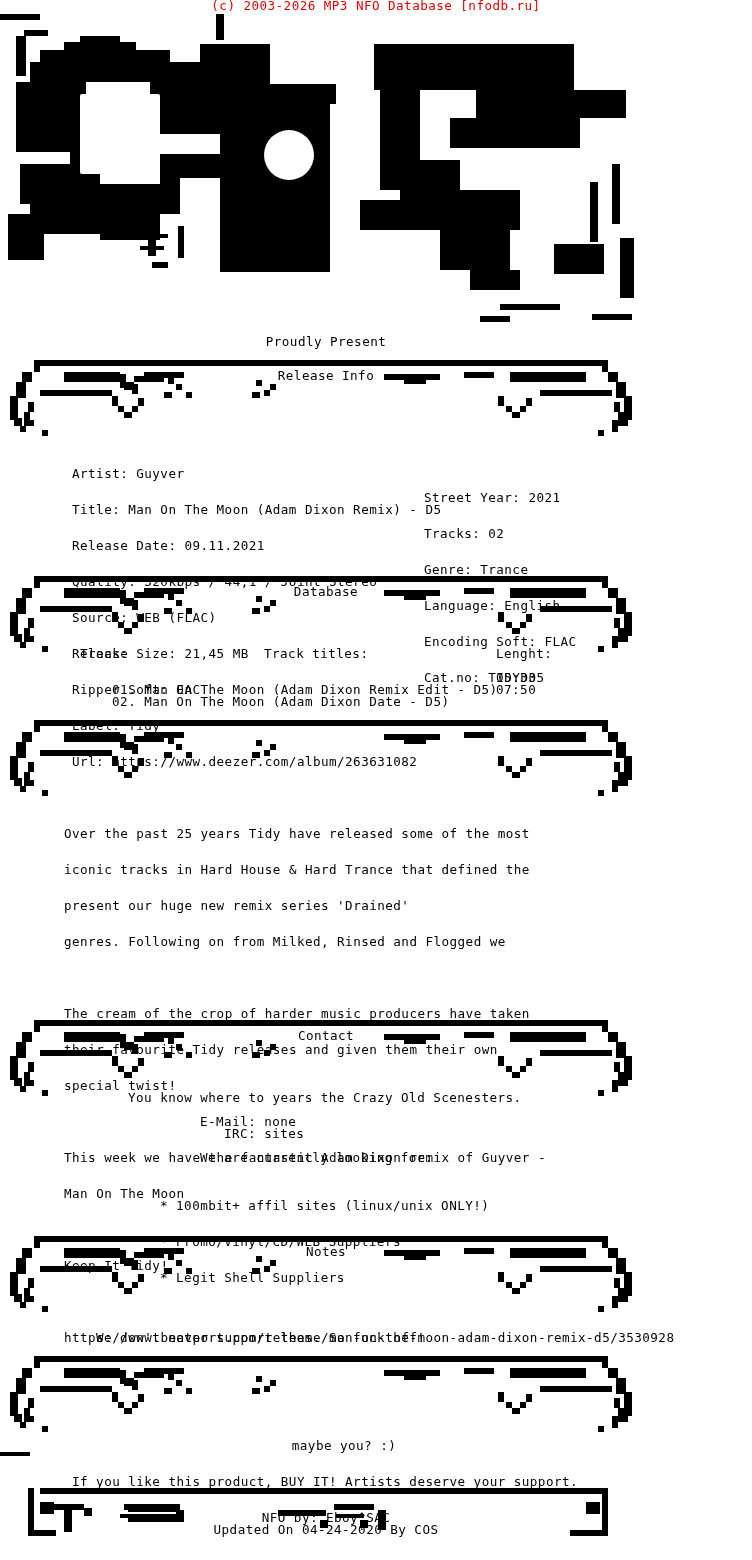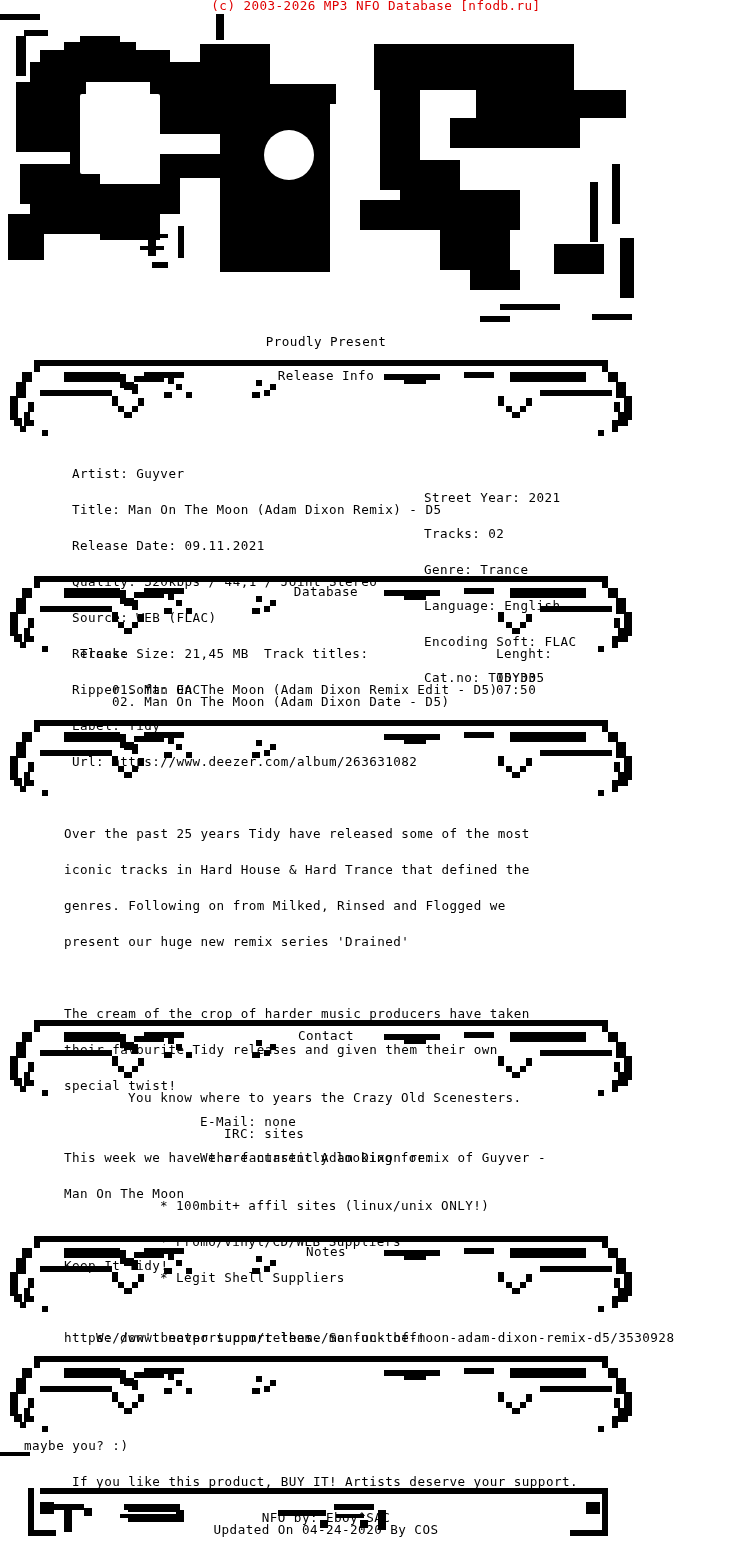--- a/index.html
+++ b/index.html
@@ -300,22 +300,22 @@
     <div class="b" style="left: 252px; top: 32px; width: 8px; height: 6px;"></div>
     <div class="b" style="left: 150px; top: 18px; width: 14px; height: 4px;"></div>
     <div class="b" style="left: 144px; top: 12px; width: 40px; height: 6px;"></div>
     <div class="b" style="left: 464px; top: 12px; width: 30px; height: 6px;"></div>
     <div class="b" style="left: 404px; top: 18px; width: 22px; height: 6px;"></div>
   </div>
 
 <div class="abs mono" style="top:804px;left:64px;">
   <div>Over the past 25 years Tidy have released some of the most</div>
   <div>iconic tracks in Hard House &amp; Hard Trance that defined the</div>
+  <div>present our huge new remix series 'Drained'</div>
   <div>genres. Following on from Milked, Rinsed and Flogged we</div>
-  <div>present our huge new remix series 'Drained'</div>
   <div style="height:12px"></div>
   <div>The cream of the crop of harder music producers have taken</div>
   <div>their favourite Tidy releases and given them their own</div>
   <div>special twist!</div>
   <div style="height:12px"></div>
   <div>This week we have the fantastic Adam Dixon remix of Guyver -</div>
   <div>Man On The Moon</div>
   <div style="height:12px"></div>
   <div>Keep It Tidy!</div>
   <div style="height:12px"></div>
@@ -502,21 +502,21 @@
     <div class="b" style="left: 28px; top: 60px; width: 6px; height: 6px;"></div>
     <div class="b" style="left: 612px; top: 60px; width: 6px; height: 6px;"></div>
     <div class="b" style="left: 164px; top: 32px; width: 8px; height: 6px;"></div>
     <div class="b" style="left: 252px; top: 32px; width: 8px; height: 6px;"></div>
     <div class="b" style="left: 150px; top: 18px; width: 14px; height: 4px;"></div>
     <div class="b" style="left: 144px; top: 12px; width: 40px; height: 6px;"></div>
     <div class="b" style="left: 464px; top: 12px; width: 30px; height: 6px;"></div>
     <div class="b" style="left: 404px; top: 18px; width: 22px; height: 6px;"></div>
   </div>
 
-<div class="abs mono" style="top:1440px;left:0;width:664px;padding-left:24px;">maybe you? :)</div>
+<div class="abs mono" style="top:1440px;left:0;width:664px;text-align:center;padding-left:24px;">maybe you? :)</div>
 
 <div class="abs" style="top:1452px;left:40px;width:4px;height:36px;background-image:radial-gradient(#000 45%, transparent 50%);background-size:2px 2px;"></div>
 <div class="abs" style="top:1452px;left:52px;width:4px;height:36px;background-image:radial-gradient(#000 45%, transparent 50%);background-size:2px 2px;"></div>
 <div class="abs" style="top:1452px;left:596px;width:4px;height:36px;background-image:radial-gradient(#000 45%, transparent 50%);background-size:2px 2px;"></div>
 <div class="abs" style="top:1452px;left:608px;width:4px;height:36px;background-image:radial-gradient(#000 45%, transparent 50%);background-size:2px 2px;"></div>
 <div class="abs mono" style="top:1476px;left:72px;">If you like this product, BUY IT! Artists deserve your support.</div>
 
 <div class="footer-frame">
   <div class="b" style="left:40px;top:36px;width:568px;height:6px;"></div>
   <div class="b" style="left:28px;top:36px;width:6px;height:48px;"></div>

